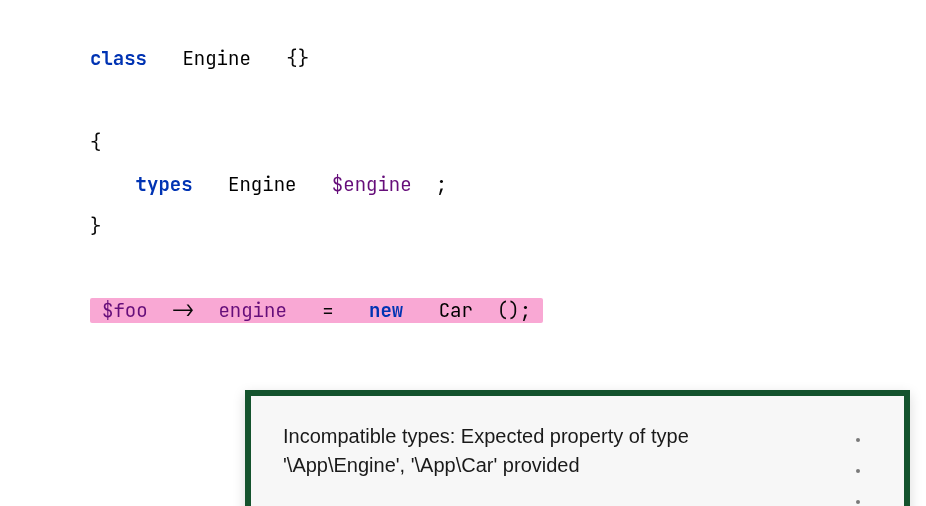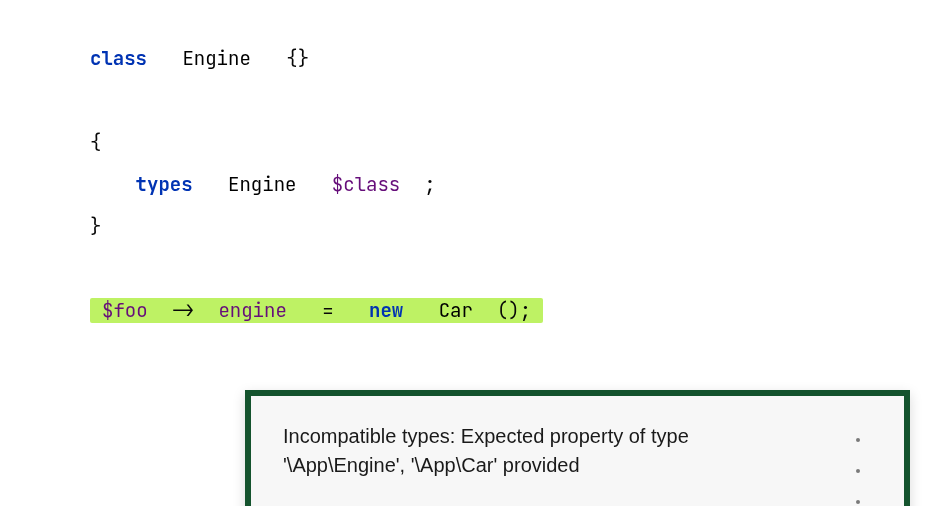--- a/index.html
+++ b/index.html
@@ -31,21 +31,21 @@
     .var {
       color: #660e7a;
     }
     .punct {
       color: #080808;
     }
     .prop {
       color: #660e7a;
     }
     .highlight {
-      background: #bef264;
+      background: #f9a8d4;
       border-radius: 2px;
     }
     .tooltip {
       position: absolute;
       left: 209px;
       top: 354px;
       width: 665px;
       background: #f7f7f7;
       border: 6px solid #14532d;
       box-shadow: 0 4px 12px rgba(0,0,0,0.15);
@@ -76,21 +76,21 @@
       border-radius: 50%;
     }
   </style>
 </head>
 <body>
 
 <div class="code-area">
   <div class="code-line"><span class="kw">class</span> <span class="type">Engine</span> <span class="punct">{}</span></div>
   <div class="code-line"> </div>
   <div class="code-line"><span class="punct">{</span></div>
-  <div class="code-line">    <span class="kw">types</span> <span class="type">Engine</span> <span class="var">$class</span><span class="punct">;</span></div>
+  <div class="code-line">    <span class="kw">types</span> <span class="type">Engine</span> <span class="var">$engine</span><span class="punct">;</span></div>
   <div class="code-line"><span class="punct">}</span></div>
   <div class="code-line"> </div>
   <div class="code-line"><span class="highlight"><span class="var">$foo</span><span class="punct">-&gt;</span><span class="prop">engine</span><span class="punct"> = </span><span class="kw">new</span> <span class="type">Car</span><span class="punct">();</span></span></div>
 </div>
 
 <div class="tooltip">
   <div class="tooltip-text">Incompatible types: Expected property of type '\App\Engine', '\App\Car' provided</div>
   <div class="more-icon">
     <span></span>
     <span></span>

